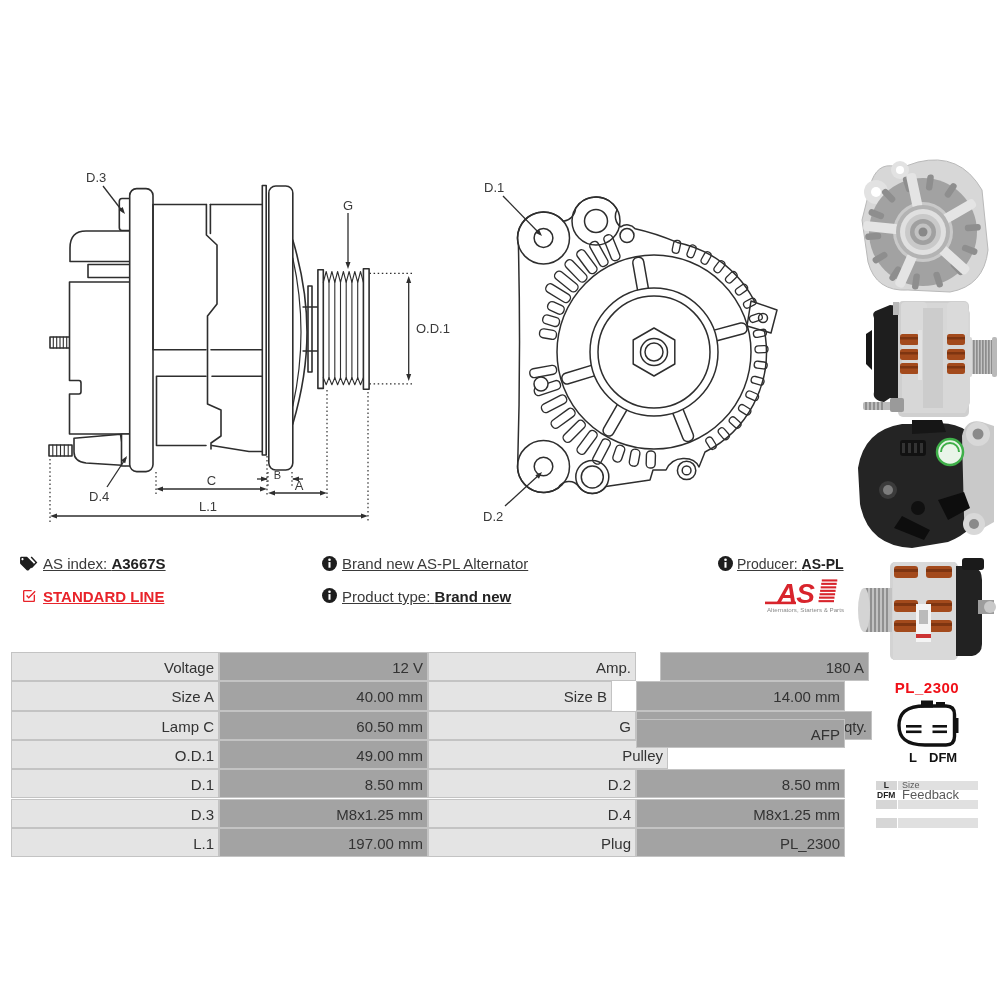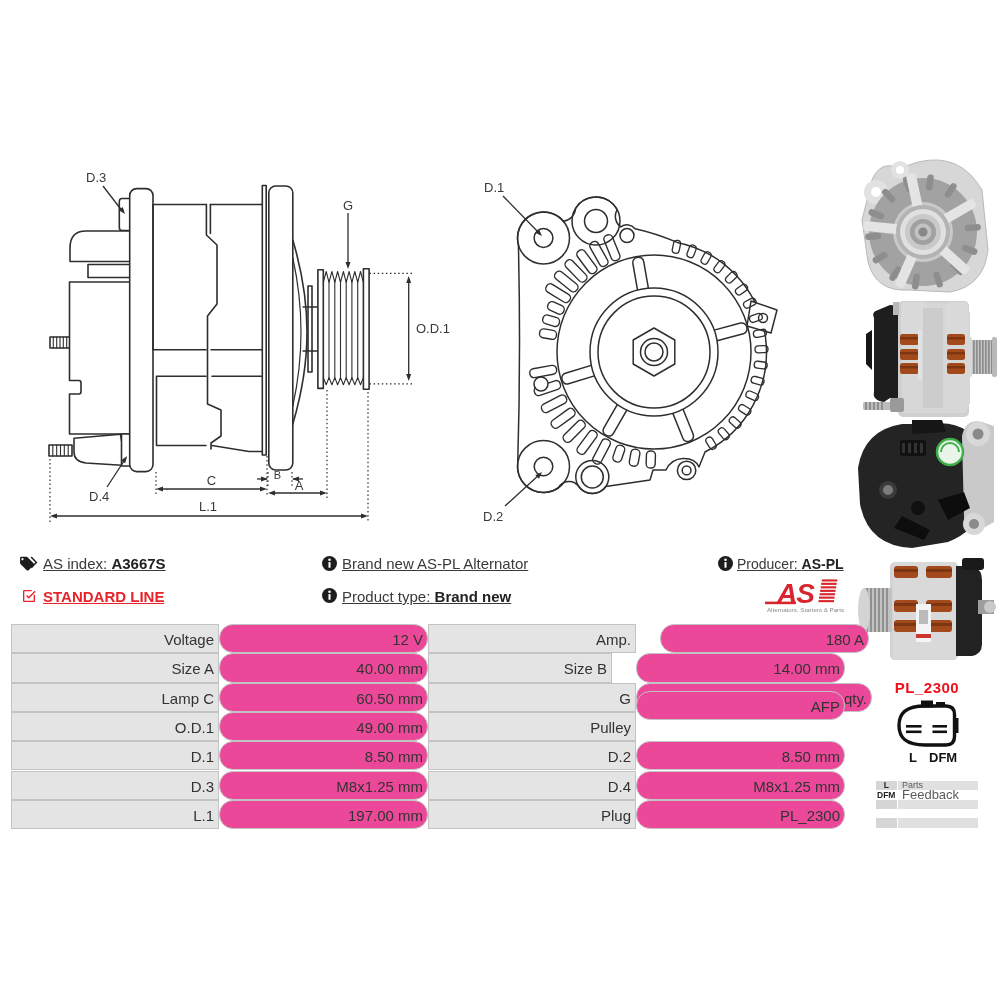--- a/index.html
+++ b/index.html
@@ -1,20 +1,20 @@
 <!DOCTYPE html>
 <html><head><meta charset="utf-8">
 <style>
 html,body{margin:0;padding:0;width:1000px;height:1000px;background:#fff;
 font-family:"Liberation Sans",sans-serif;}
 .abs{position:absolute;}
 .tc{position:absolute;height:29.3px;line-height:29.3px;font-size:15px;color:#333;
-text-align:right;padding-right:4px;box-sizing:border-box;border:1px solid #c3c3c3;}
+text-align:right;padding-right:4px;box-sizing:border-box;border:1px solid #c3c3c3;margin-top:28px;}
 .lbl{background:#e4e4e4;}
-.val{background:#ec4899;border-radius:14px;}
+.val{background:#a3a3a3;}
 .inf{position:absolute;font-size:15px;color:#3a3a3a;white-space:nowrap;text-decoration:underline;}
 </style></head>
 <body>
 <svg style="position:absolute;left:0;top:0" width="460" height="560" viewBox="0 0 460 560" font-family="'Liberation Sans',sans-serif">
     <g fill="none" stroke="#2e2e2e" stroke-width="1.6" stroke-linejoin="round" stroke-linecap="round">
       <path d="M129.7,230.5 H122 Q119.3,230.5 119.3,227.5 V201.5 Q119.3,198.5 122,198.5 H129.7"></path>
       <rect x="50" y="337" width="20" height="11" fill="#fff"></rect>
       <line x1="53.3" y1="337" x2="53.3" y2="348" stroke="#2e2e2e" stroke-width="1.1"></line>
       <line x1="56.7" y1="337" x2="56.7" y2="348" stroke="#2e2e2e" stroke-width="1.1"></line>
       <line x1="60" y1="337" x2="60" y2="348" stroke="#2e2e2e" stroke-width="1.1"></line>
@@ -348,21 +348,21 @@
 <div class="tc lbl" style="left:11px;top:653.3px;width:208px">Size A</div>
 <div class="tc val" style="left:219px;top:653.3px;width:209px">40.00 mm</div>
 <div class="tc lbl" style="left:428px;top:653.3px;width:184px">Size B</div>
 <div class="tc val" style="left:636px;top:653.3px;width:209px">14.00 mm</div>
 <div class="tc lbl" style="left:11px;top:682.6px;width:208px">Lamp C</div>
 <div class="tc val" style="left:219px;top:682.6px;width:209px">60.50 mm</div>
 <div class="tc lbl" style="left:428px;top:682.6px;width:208px">G</div>
 <div class="tc val" style="left:636px;top:682.6px;width:236px">6 qty.</div>
 <div class="tc lbl" style="left:11px;top:711.9px;width:208px">O.D.1</div>
 <div class="tc val" style="left:219px;top:711.9px;width:209px">49.00 mm</div>
-<div class="tc lbl" style="left:428px;top:711.9px;width:208px">Pulley</div>
+<div class="tc lbl" style="left:428px;top:711.9px;width:240px">Pulley</div>
 <div class="tc val" style="left:636px;top:691px;width:209px">AFP</div>
 <div class="tc lbl" style="left:11px;top:741.2px;width:208px">D.1</div>
 <div class="tc val" style="left:219px;top:741.2px;width:209px">8.50 mm</div>
 <div class="tc lbl" style="left:428px;top:741.2px;width:208px">D.2</div>
 <div class="tc val" style="left:636px;top:741.2px;width:209px">8.50 mm</div>
 <div class="tc lbl" style="left:11px;top:770.5px;width:208px">D.3</div>
 <div class="tc val" style="left:219px;top:770.5px;width:209px">M8x1.25 mm</div>
 <div class="tc lbl" style="left:428px;top:770.5px;width:208px">D.4</div>
 <div class="tc val" style="left:636px;top:770.5px;width:209px">M8x1.25 mm</div>
 <div class="tc lbl" style="left:11px;top:799.8px;width:208px">L.1</div>
@@ -376,18 +376,18 @@
     <rect x="936" y="702" width="9" height="5" fill="#111"></rect>
     <rect x="953" y="718" width="5.5" height="15" fill="#111"></rect>
     <line x1="906" y1="726.3" x2="921.5" y2="726.3" stroke="#111" stroke-width="2.6"></line>
     <line x1="906" y1="731.8" x2="921.5" y2="731.8" stroke="#111" stroke-width="2.6"></line>
     <line x1="932.5" y1="726.3" x2="947" y2="726.3" stroke="#111" stroke-width="2.6"></line>
     <line x1="932.5" y1="731.8" x2="947" y2="731.8" stroke="#111" stroke-width="2.6"></line>
   </svg>
 <div class="abs" style="left:909px;top:750px;font-size:13px;font-weight:bold;color:#111">L</div>
 <div class="abs" style="left:929px;top:750px;font-size:13px;font-weight:bold;color:#111">DFM</div>
 <div style="position:absolute;left:876px;top:780.5px;width:20.5px;height:9.5px;background:#d6d6d6;font-size:8.5px;font-weight:bold;color:#222;text-align:center;line-height:9.5px">L</div>
-<div style="position:absolute;left:898px;top:780.5px;width:80px;height:9.5px;background:#e0e0e0;font-size:9px;color:#5a5a5a;line-height:9.5px;padding-left:4px;box-sizing:border-box">Parts</div>
+<div style="position:absolute;left:898px;top:780.5px;width:80px;height:9.5px;background:#e0e0e0;font-size:9px;color:#5a5a5a;line-height:9.5px;padding-left:4px;box-sizing:border-box">Size</div>
 <div style="position:absolute;left:876px;top:790px;width:20.5px;height:10px;font-size:8.5px;font-weight:bold;color:#222;text-align:center;line-height:10px">DFM</div>
 <div style="position:absolute;left:898px;top:790px;width:80px;height:10px;font-size:13px;color:#5a5a5a;line-height:10px;padding-left:4px;box-sizing:border-box">Feedback</div>
 <div style="position:absolute;left:876px;top:800px;width:20.5px;height:8.5px;background:#d6d6d6;font-size:8.5px;font-weight:bold;color:#222;text-align:center;line-height:8.5px"></div>
 <div style="position:absolute;left:898px;top:800px;width:80px;height:8.5px;background:#e0e0e0;font-size:9px;color:#5a5a5a;line-height:8.5px;padding-left:4px;box-sizing:border-box"></div>
 <div style="position:absolute;left:876px;top:818px;width:20.5px;height:9.5px;background:#d6d6d6;font-size:8.5px;font-weight:bold;color:#222;text-align:center;line-height:9.5px"></div>
 <div style="position:absolute;left:898px;top:818px;width:80px;height:9.5px;background:#e0e0e0;font-size:9px;color:#5a5a5a;line-height:9.5px;padding-left:4px;box-sizing:border-box"></div>
 </body></html>

